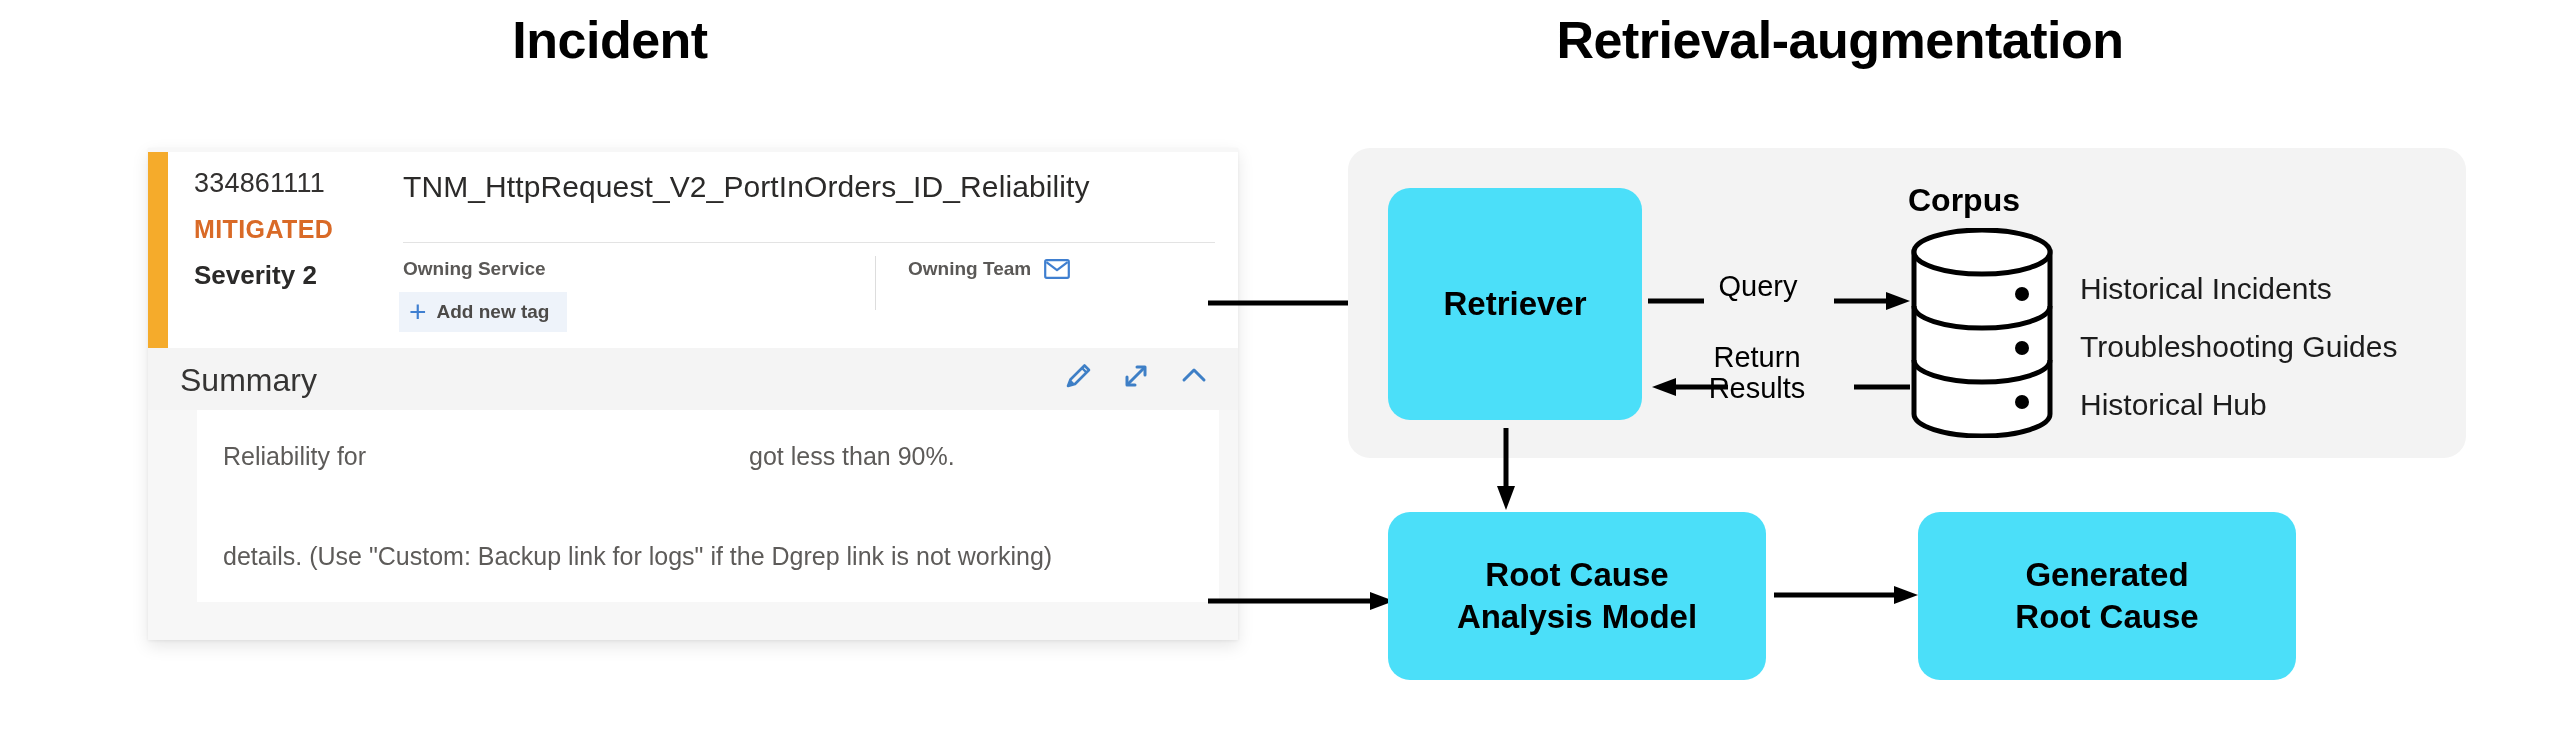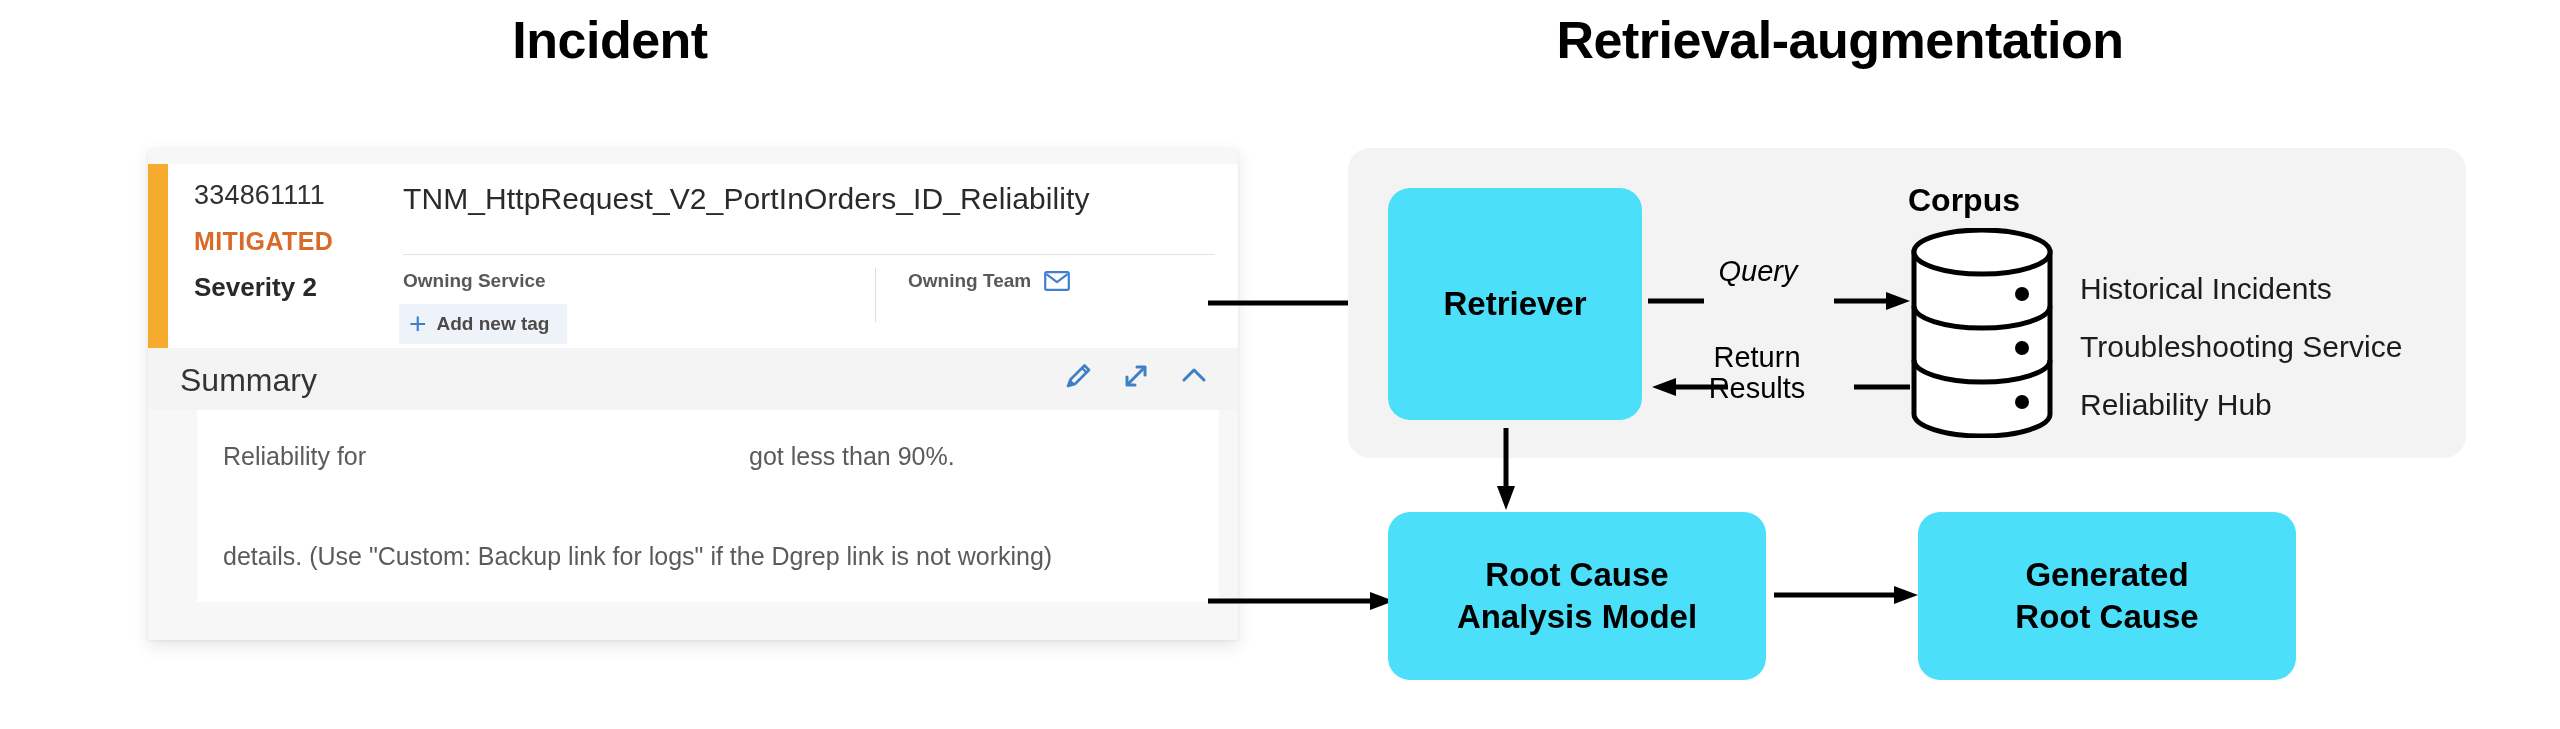--- a/index.html
+++ b/index.html
@@ -39,21 +39,21 @@
     left: 148px;
     top: 148px;
     width: 1090px;
     height: 492px;
     background: #f7f7f7;
     box-shadow: 0 6px 16px rgba(0,0,0,0.10), 0 1px 3px rgba(0,0,0,0.06);
   }
 
   #incident-header {
     position: absolute;
-    left: 0; top: 16px;
+    left: 0; top: 4px;
     width: 1090px;
     height: 200px;
     background: #ffffff;
     border-bottom: 4px solid #7f1d1d;
   }
   #incident-accent {
     position: absolute;
     left: 0; top: 0;
     width: 20px; height: 200px;
     background: #f5ab2b;
@@ -272,21 +272,21 @@
 
   
   .flow-label {
     position: absolute;
     font-size: 29px;
     color: #000000;
     text-align: center;
     white-space: nowrap;
     line-height: 1.08;
   }
-  #label-query  { left: 1688px; top: 256px; width: 140px; font-style: italic; }
+  #label-query  { left: 1688px; top: 271px; width: 140px; }
   #label-return { left: 1682px; top: 342px; width: 150px; }
 
   #arrow-query      { position: absolute; left: 1648px; top: 288px; }
   #arrow-return     { position: absolute; left: 1648px; top: 374px; }
   #arrow-retr-down  { position: absolute; left: 1493px; top: 428px; }
   #arrow-rca-gen    { position: absolute; left: 1774px; top: 582px; }
 </style>
 </head>
 <body>
 
@@ -385,22 +385,22 @@
       <ellipse cx="76" cy="24" rx="68" ry="22"></ellipse>
       <path d="M8 78 A68 22 0 0 0 144 78" fill="none"></path>
       <path d="M8 132 A68 22 0 0 0 144 132" fill="none"></path>
     </g>
     <circle cx="116" cy="66" r="7" fill="#000"></circle>
     <circle cx="116" cy="120" r="7" fill="#000"></circle>
     <circle cx="116" cy="174" r="7" fill="#000"></circle>
   </svg>
 
   <div class="corpus-item" id="corpus-item-0">Historical Incidents</div>
-  <div class="corpus-item" id="corpus-item-1">Troubleshooting Service</div>
-  <div class="corpus-item" id="corpus-item-2">Reliability Hub</div>
+  <div class="corpus-item" id="corpus-item-1">Troubleshooting Guides</div>
+  <div class="corpus-item" id="corpus-item-2">Historical Hub</div>
 
   <svg id="arrow-query" width="266" height="26" viewBox="0 0 266 26">
     <path d="M0 13 L56 13" stroke="#000" stroke-width="5"></path>
     <path d="M186 13 L242 13" stroke="#000" stroke-width="5"></path>
     <path d="M262 13 L238 4 L238 22 Z" fill="#000"></path>
   </svg>
   <div class="flow-label" id="label-query">Query</div>
 
   <svg id="arrow-return" width="266" height="26" viewBox="0 0 266 26">
     <path d="M4 13 L28 4 L28 22 Z" fill="#000"></path>

